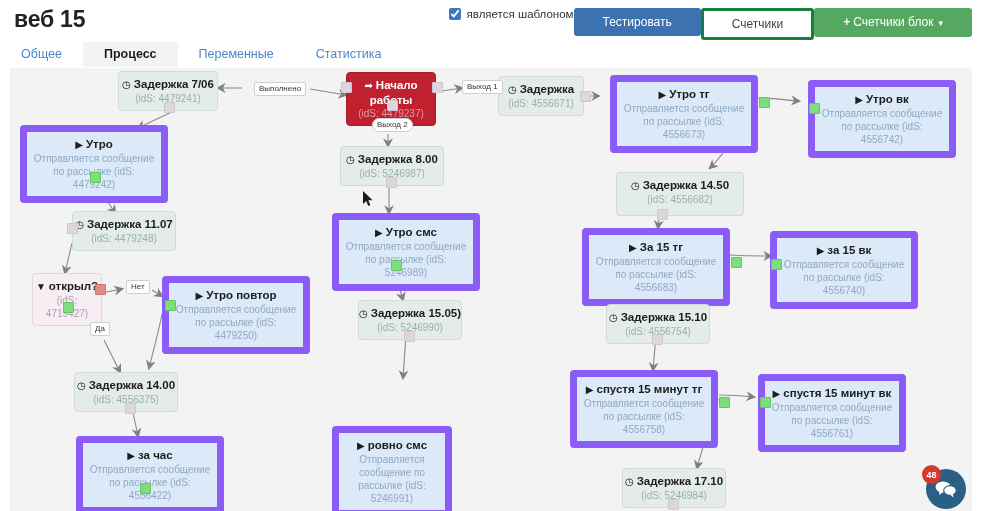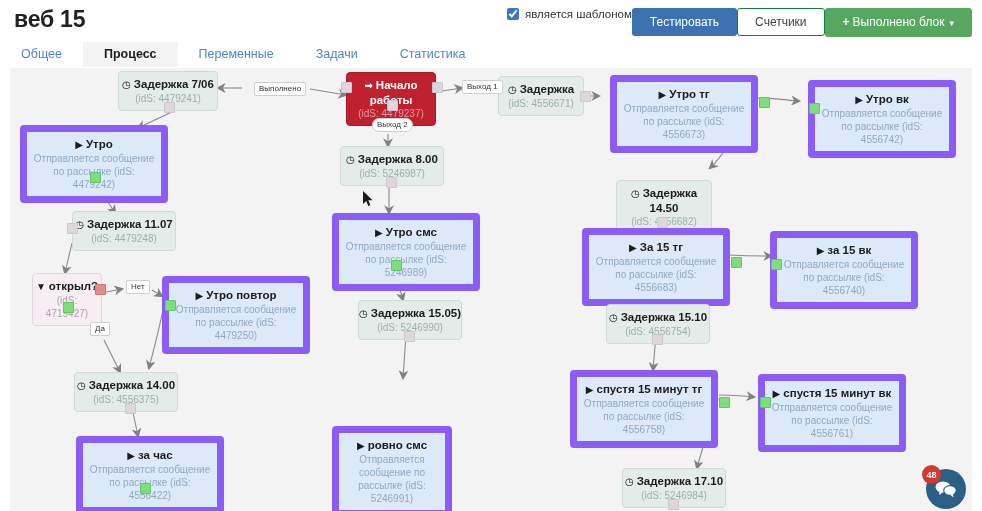--- a/index.html
+++ b/index.html
@@ -10,23 +10,23 @@
     -webkit-font-smoothing:antialiased;
   }
   #app{position:relative;width:982px;height:511px;}
 
   
   #header{position:absolute;left:0;top:0;width:982px;height:42px;background:#fff;}
   #page-title{position:absolute;left:14px;top:6px;font-size:23px;font-weight:bold;color:#222;letter-spacing:-.2px;}
   #header-actions{position:absolute;right:10px;top:8px;display:flex;align-items:flex-start;gap:0;}
   .tpl-check{display:flex;align-items:center;gap:6px;font-size:11.5px;color:#333;}
   .tpl-check input{width:12px;height:12px;margin:0;accent-color:#3b78c3;}
-  .btn{border-radius:3px;font-size:12px;padding:6px 17px;line-height:14px;cursor:pointer;border:1px solid transparent;white-space:nowrap;}
+  .btn{border-radius:3px;font-size:12px;padding:6px 28px;line-height:14px;cursor:pointer;border:1px solid transparent;white-space:nowrap;}
   .btn-primary{background:#3c72b0;color:#fff;}
-  .btn-white{background:#fff;color:#444;border:1px solid #15803d;}
+  .btn-white{background:#fff;color:#444;border:3px solid #15803d;}
   .btn-green{background:#56a75f;color:#fff;}
   .btn-green .plus{font-weight:bold;margin-right:3px;}
   .btn-green .caret{margin-left:5px;font-size:9px;}
 
   
   #tabs{position:absolute;left:0;top:42px;width:982px;height:26px;background:#fff;display:flex;align-items:flex-start;}
   .tab{font-size:12.5px;color:#4a87c7;padding:5px 21px 6px 21px;cursor:pointer;white-space:nowrap;}
   .tab.active{color:#1d1d1d;font-weight:bold;background:#f3f3f3;}
 
   
@@ -83,30 +83,29 @@
     <div id="page-title">веб 15</div>
 
     <div id="header-actions">
       <label class="tpl-check">
         <input type="checkbox" checked="" style="">
         <span>является шаблоном</span>
       </label>
       <button class="btn btn-primary">Тестировать</button>
       <button class="btn btn-white">Счетчики</button>
       <button class="btn btn-green">
-        <span class="plus">+</span><span>Выполнено блок</span><span class="caret">▾</span>
+        <span class="plus">+</span><span>Счетчики блок</span><span class="caret">▾</span>
       </button>
     </div>
   </div>
 
   <div id="tabs">
       <div class="tab">Общее</div>
       <div class="tab active">Процесс</div>
       <div class="tab">Переменные</div>
-      <div class="tab">Задачи</div>
       <div class="tab">Статистика</div>
     </div>
 
   <div id="canvas">
     <svg id="edges" viewBox="0 0 962 443">
       <defs>
         <marker id="ah" markerWidth="9" markerHeight="9" refX="7" refY="4.5" orient="auto">
           <path d="M0,0 L9,4.5 L0,9 L2.6,4.5 Z" fill="#808080"></path>
         </marker>
       </defs>
@@ -223,21 +222,21 @@
       <div class="node n-delay" style="left: 330px; top: 78px; width: 104px; min-height: 34px;">
         <div class="ttl"><span class="gl">◷</span><span>Задержка 8.00</span></div>
         <div class="sub">(idS: 5246987)</div>
         <div class="port p-grey" style="left: 45px; top: 30px;"></div>
       </div>
       <div class="node n-msg" style="left: 322px; top: 145px; width: 148px; min-height: 44px;">
         <div class="ttl"><span class="gl">▶</span><span>Утро смс</span></div>
         <div class="sub">Отправляется сообщение по рассылке (idS: 5246989)</div>
         <div class="port p-green" style="left: 52px; top: 40px;"></div>
       </div>
-      <div class="node n-delay" style="left: 606px; top: 112px; width: 96px; min-height: 44px;">
+      <div class="node n-delay" style="left: 606px; top: 104px; width: 128px; min-height: 44px;">
         <div class="ttl"><span class="gl">◷</span><span>Задержка 14.50</span></div>
         <div class="sub">(idS: 4556682)</div>
         <div class="port p-grey" style="left: 40px; top: 36px;"></div>
       </div>
       <div class="node n-cond" style="left: 22px; top: 205px; width: 70px; min-height: 36px;">
         <div class="ttl"><span class="gl">▼</span><span>открыл?</span></div>
         <div class="sub">(idS: 4719427)</div>
         <div class="port p-red" style="left: 62px; top: 10px;"></div>
         <div class="port p-green" style="left: 30px; top: 28px;"></div>
       </div>

